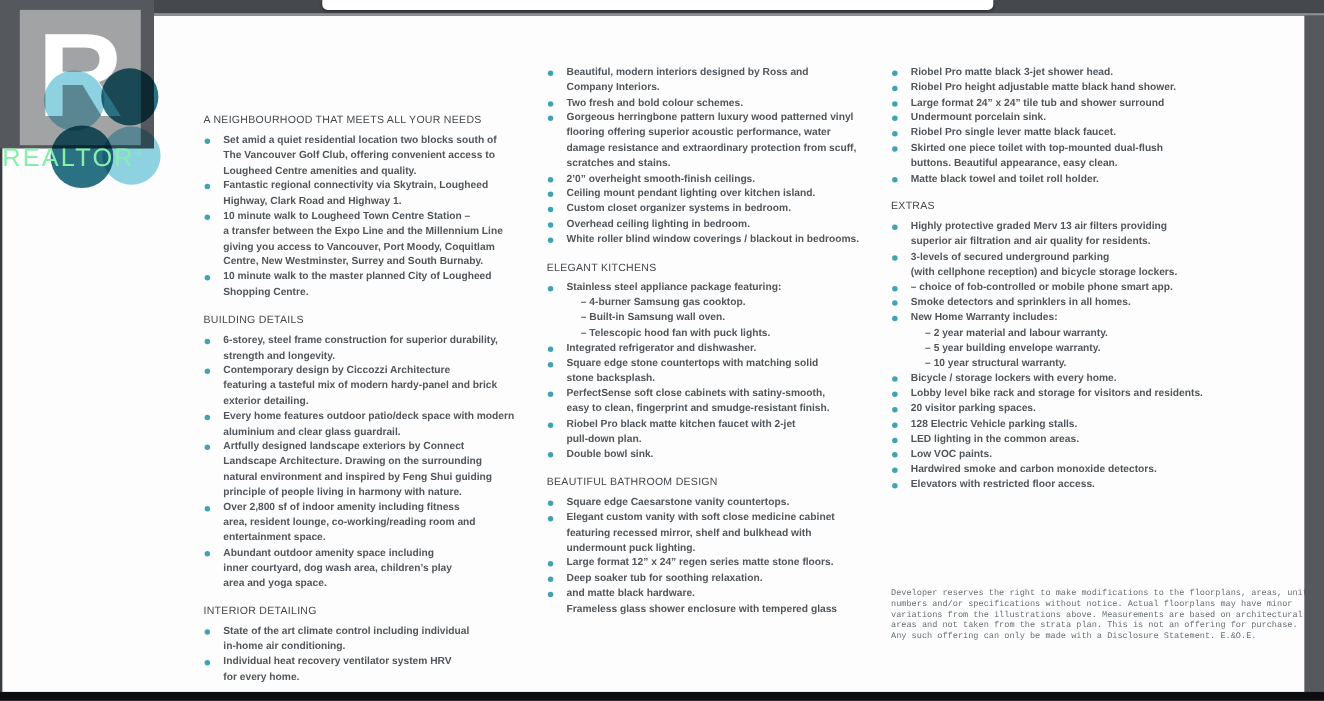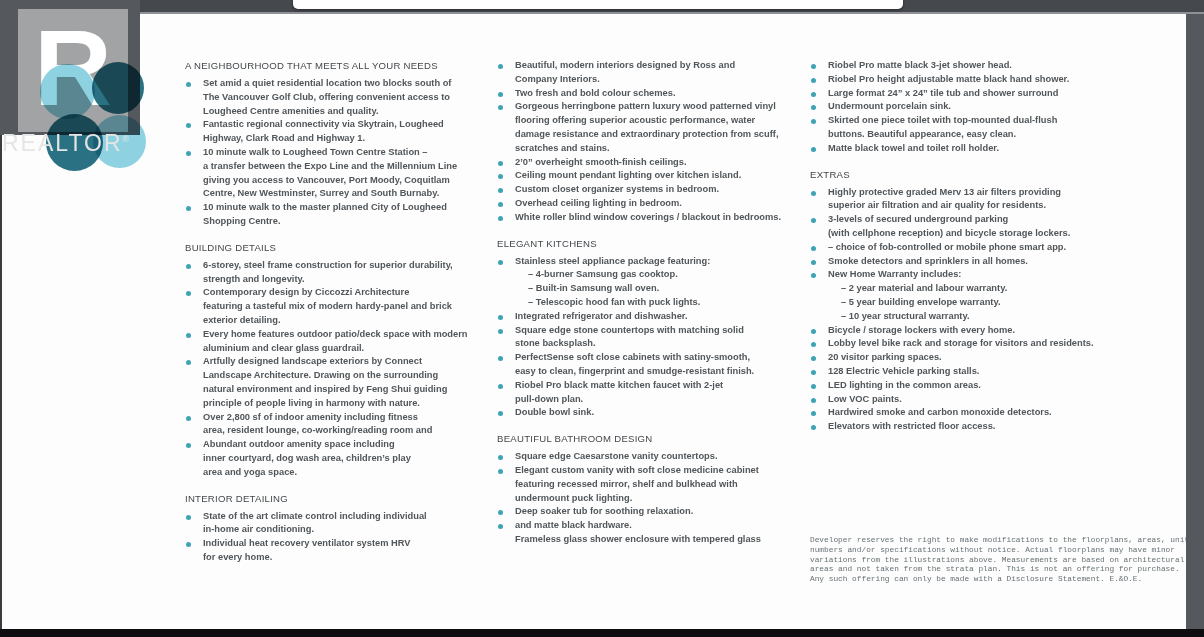--- a/index.html
+++ b/index.html
@@ -17,27 +17,27 @@
   #logo{position:absolute;left:0;top:0;width:140px;height:170px;z-index:8;}
   #logo .backdrop{position:absolute;left:0;top:0;width:140px;height:135px;background:#55585c;}
   #logo .rbox{position:absolute;left:18px;top:9px;width:110px;height:123px;background:#a1a3a5;}
   #logo .rletter{position:absolute;left:18px;top:4px;width:110px;height:128px;color:#ffffff;
                  font-size:108px;font-weight:bold;text-align:center;line-height:128px;}
   #logo .circ{position:absolute;border-radius:50%;mix-blend-mode:multiply;}
   #logo .c1{left:40px;top:64px;width:55px;height:55px;background:#8ed2e2;}
   #logo .c2{left:92px;top:62px;width:52px;height:52px;background:#2a7183;}
   #logo .c3{left:46px;top:114px;width:57px;height:57px;background:#2a7183;}
   #logo .c4{left:93px;top:115px;width:53px;height:53px;background:#8ed2e2;}
-  #logo .wordmark{position:absolute;left:2px;top:130px;width:138px;color:#e5e5e5;
+  #logo .wordmark{position:absolute;left:2px;top:130px;width:138px;color:#86efac;
                   font-size:23px;letter-spacing:2px;font-weight:normal;}
   #logo .wordmark sup{font-size:9px;letter-spacing:0;}
 
   
   .col{position:absolute;top:59px;z-index:3;}
-  #col-1{left:185px;width:300px;}
+  #col-1{left:185px;width:300px;margin-top:44px;}
   #col-2{left:497px;width:305px;}
   #col-3{left:810px;width:380px;}
   .heading{font-size:9.6px;color:#43474b;letter-spacing:.25px;line-height:14px;margin:12px 0 4px 0;white-space:nowrap;}
   .block:first-child .heading{margin-top:0;}
   .block ul{list-style:none;margin:0;padding:0;}
   .block li{position:relative;padding-left:18px;font-weight:bold;}
   .dot{position:absolute;left:1px;top:5px;width:5px;height:5px;border-radius:50%;background:#3fa3b6;}
   .ln{font-size:9.3px;line-height:13.8px;color:#51565a;white-space:nowrap;}
   .ln.dash{padding-left:13px;}
 
@@ -121,20 +121,21 @@
             <span class="dot"></span>
             <div class="ln">Artfully designed landscape exteriors by Connect</div>
             <div class="ln">Landscape Architecture. Drawing on the surrounding</div>
             <div class="ln">natural environment and inspired by Feng Shui guiding</div>
             <div class="ln">principle of people living in harmony with nature.</div>
           </li>
           <li>
             <span class="dot"></span>
             <div class="ln">Over 2,800 sf of indoor amenity including fitness</div>
             <div class="ln">area, resident lounge, co-working/reading room and</div>
+            <div class="ln">entertainment space.</div>
           </li>
           <li>
             <span class="dot"></span>
             <div class="ln">Abundant outdoor amenity space including</div>
             <div class="ln">inner courtyard, dog wash area, children’s play</div>
             <div class="ln">area and yoga space.</div>
           </li>
         </ul>
       </div>
       <div class="block">
@@ -237,20 +238,24 @@
             <div class="ln">Square edge Caesarstone vanity countertops.</div>
           </li>
           <li>
             <span class="dot"></span>
             <div class="ln">Elegant custom vanity with soft close medicine cabinet</div>
             <div class="ln">featuring recessed mirror, shelf and bulkhead with</div>
             <div class="ln">undermount puck lighting.</div>
           </li>
           <li>
             <span class="dot"></span>
+            <div class="ln">Large format 12” x 24” regen series matte stone floors.</div>
+          </li>
+          <li>
+            <span class="dot"></span>
             <div class="ln">Deep soaker tub for soothing relaxation.</div>
           </li>
           <li>
             <span class="dot"></span>
             <div class="ln">and matte black hardware.</div>
             <div class="ln">Frameless glass shower enclosure with tempered glass</div>
           </li>
         </ul>
       </div>
     </div>
@@ -265,20 +270,24 @@
             <span class="dot"></span>
             <div class="ln">Riobel Pro height adjustable matte black hand shower.</div>
           </li>
           <li>
             <span class="dot"></span>
             <div class="ln">Large format 24” x 24” tile tub and shower surround</div>
           </li>
           <li>
             <span class="dot"></span>
             <div class="ln">Undermount porcelain sink.</div>
+          </li>
+          <li>
+            <span class="dot"></span>
+            <div class="ln">Riobel Pro single lever matte black faucet.</div>
           </li>
           <li>
             <span class="dot"></span>
             <div class="ln">Skirted one piece toilet with top-mounted dual-flush</div>
             <div class="ln">buttons. Beautiful appearance, easy clean.</div>
           </li>
           <li>
             <span class="dot"></span>
             <div class="ln">Matte black towel and toilet roll holder.</div>
           </li>

